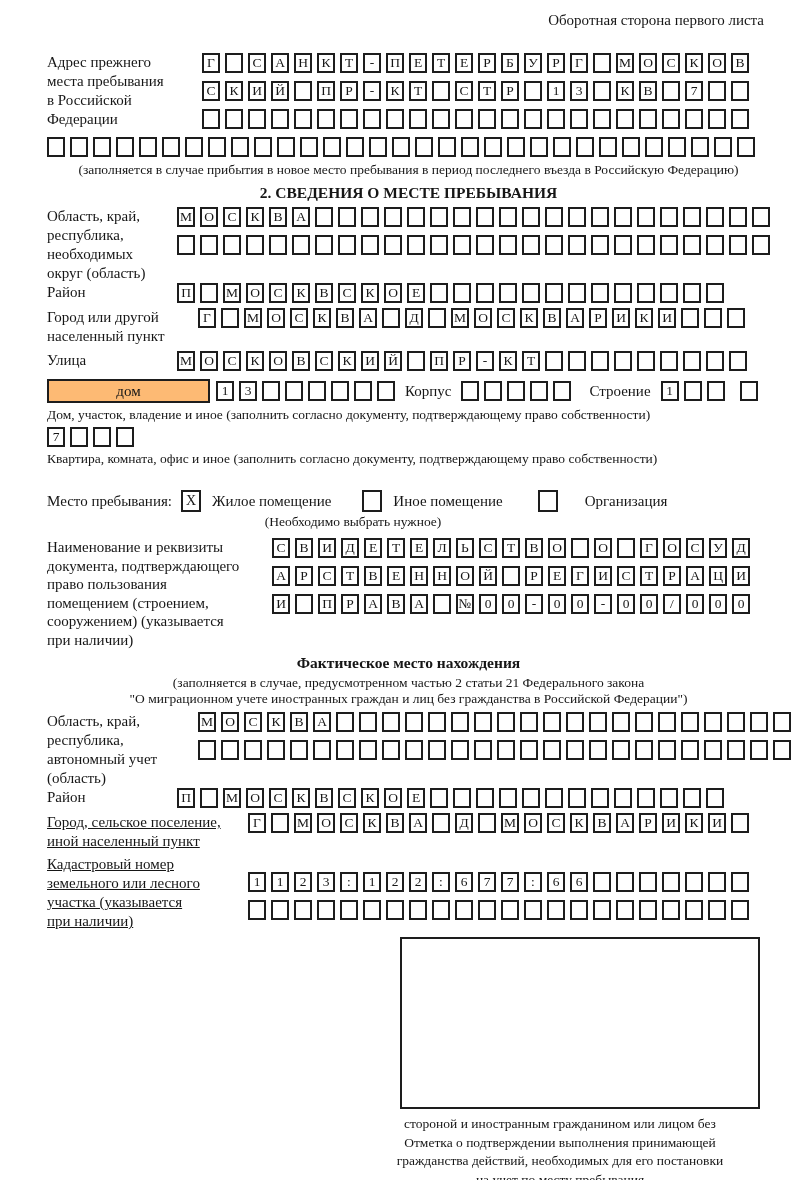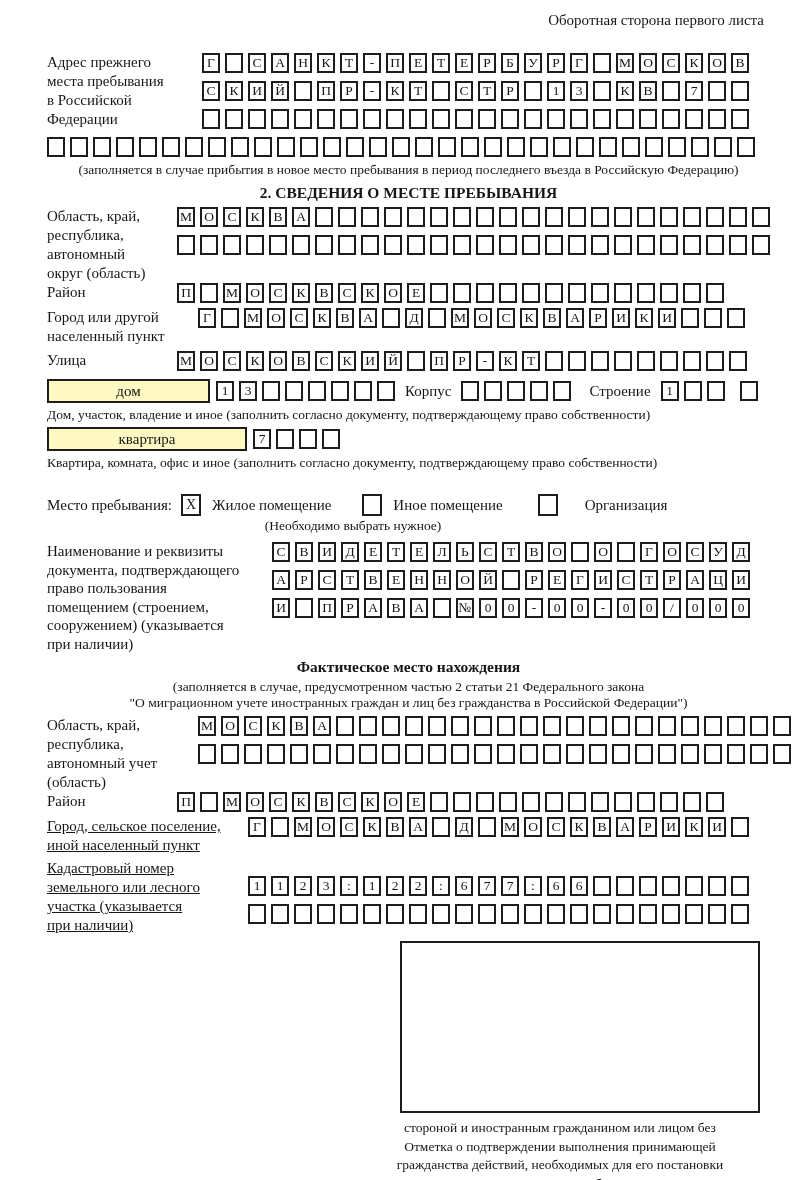--- a/index.html
+++ b/index.html
@@ -37,21 +37,21 @@
   .label .line { white-space: nowrap; }
 
   .caption { font-size: 13.5px; text-align: center; line-height: 16px; }
   .caption-left { font-size: 13.5px; text-align: left; line-height: 16px; }
 
   .sec-title { text-align: center; font-weight: bold; font-size: 15.5px; line-height: 19px; }
 
   .widebox {
     border: 2px solid #1d1d1d; height: 24px;
     display: flex; align-items: center; justify-content: center;
-    font-size: 15px; background: #fef9c3; flex: 0 0 auto;
+    font-size: 15px; background: #fdba74; flex: 0 0 auto;
   }
   .inline-label { font-size: 15px; line-height: 24px; padding: 0 4px; white-space: nowrap; }
   .house-row { align-items: center; }
   .house-row .cells { align-items: center; }
 
   .mesto-row { align-items: center; font-size: 15px; }
   .checkbox {
     flex: 0 0 auto; width: 20px; height: 22px;
     border: 2px solid #1d1d1d;
     display: flex; align-items: center; justify-content: center;
@@ -198,21 +198,21 @@
       <span class="cell"></span>
     </div>
   <div class="caption" style="margin-top:5px;">(заполняется в случае прибытия в новое место пребывания в период последнего въезда в Российскую Федерацию)</div>
 
   <div class="sec-title" style="margin-top:5px;">2. СВЕДЕНИЯ О МЕСТЕ ПРЕБЫВАНИЯ</div>
 
   <div class="row" style="margin-top:5px;">
     <div class="label lw125">
         <div class="line">Область, край,</div>
         <div class="line">республика,</div>
-        <div class="line">автономный</div>
+        <div class="line">необходимых</div>
         <div class="line">округ (область)</div>
       </div>
     <div class="rows-col">
       <div class="cells">
           <span class="cell">М</span>
           <span class="cell">О</span>
           <span class="cell">С</span>
           <span class="cell">К</span>
           <span class="cell">В</span>
           <span class="cell">А</span>
@@ -390,23 +390,20 @@
         <span class="cell"></span>
         <span class="cell"></span>
       </div>
     <div class="cells" style="margin-left:9px;">
         <span class="cell"></span>
       </div>
   </div>
   <div class="caption-left" style="margin-top:4px;">Дом, участок, владение и иное (заполнить согласно документу, подтверждающему право собственности)</div>
 
   <div class="row house-row" style="margin-top:4px; gap:6px;">
-    <div class="widebox" style="width:200px;">
-      <span>квартира</span>
-    </div>
     <div class="cells">
         <span class="cell">7</span>
         <span class="cell"></span>
         <span class="cell"></span>
         <span class="cell"></span>
       </div>
   </div>
   <div class="caption-left" style="margin-top:4px;">Квартира, комната, офис и иное (заполнить согласно документу, подтверждающему право собственности)</div>
 
   <div class="row mesto-row" style="margin-top:23px;">

